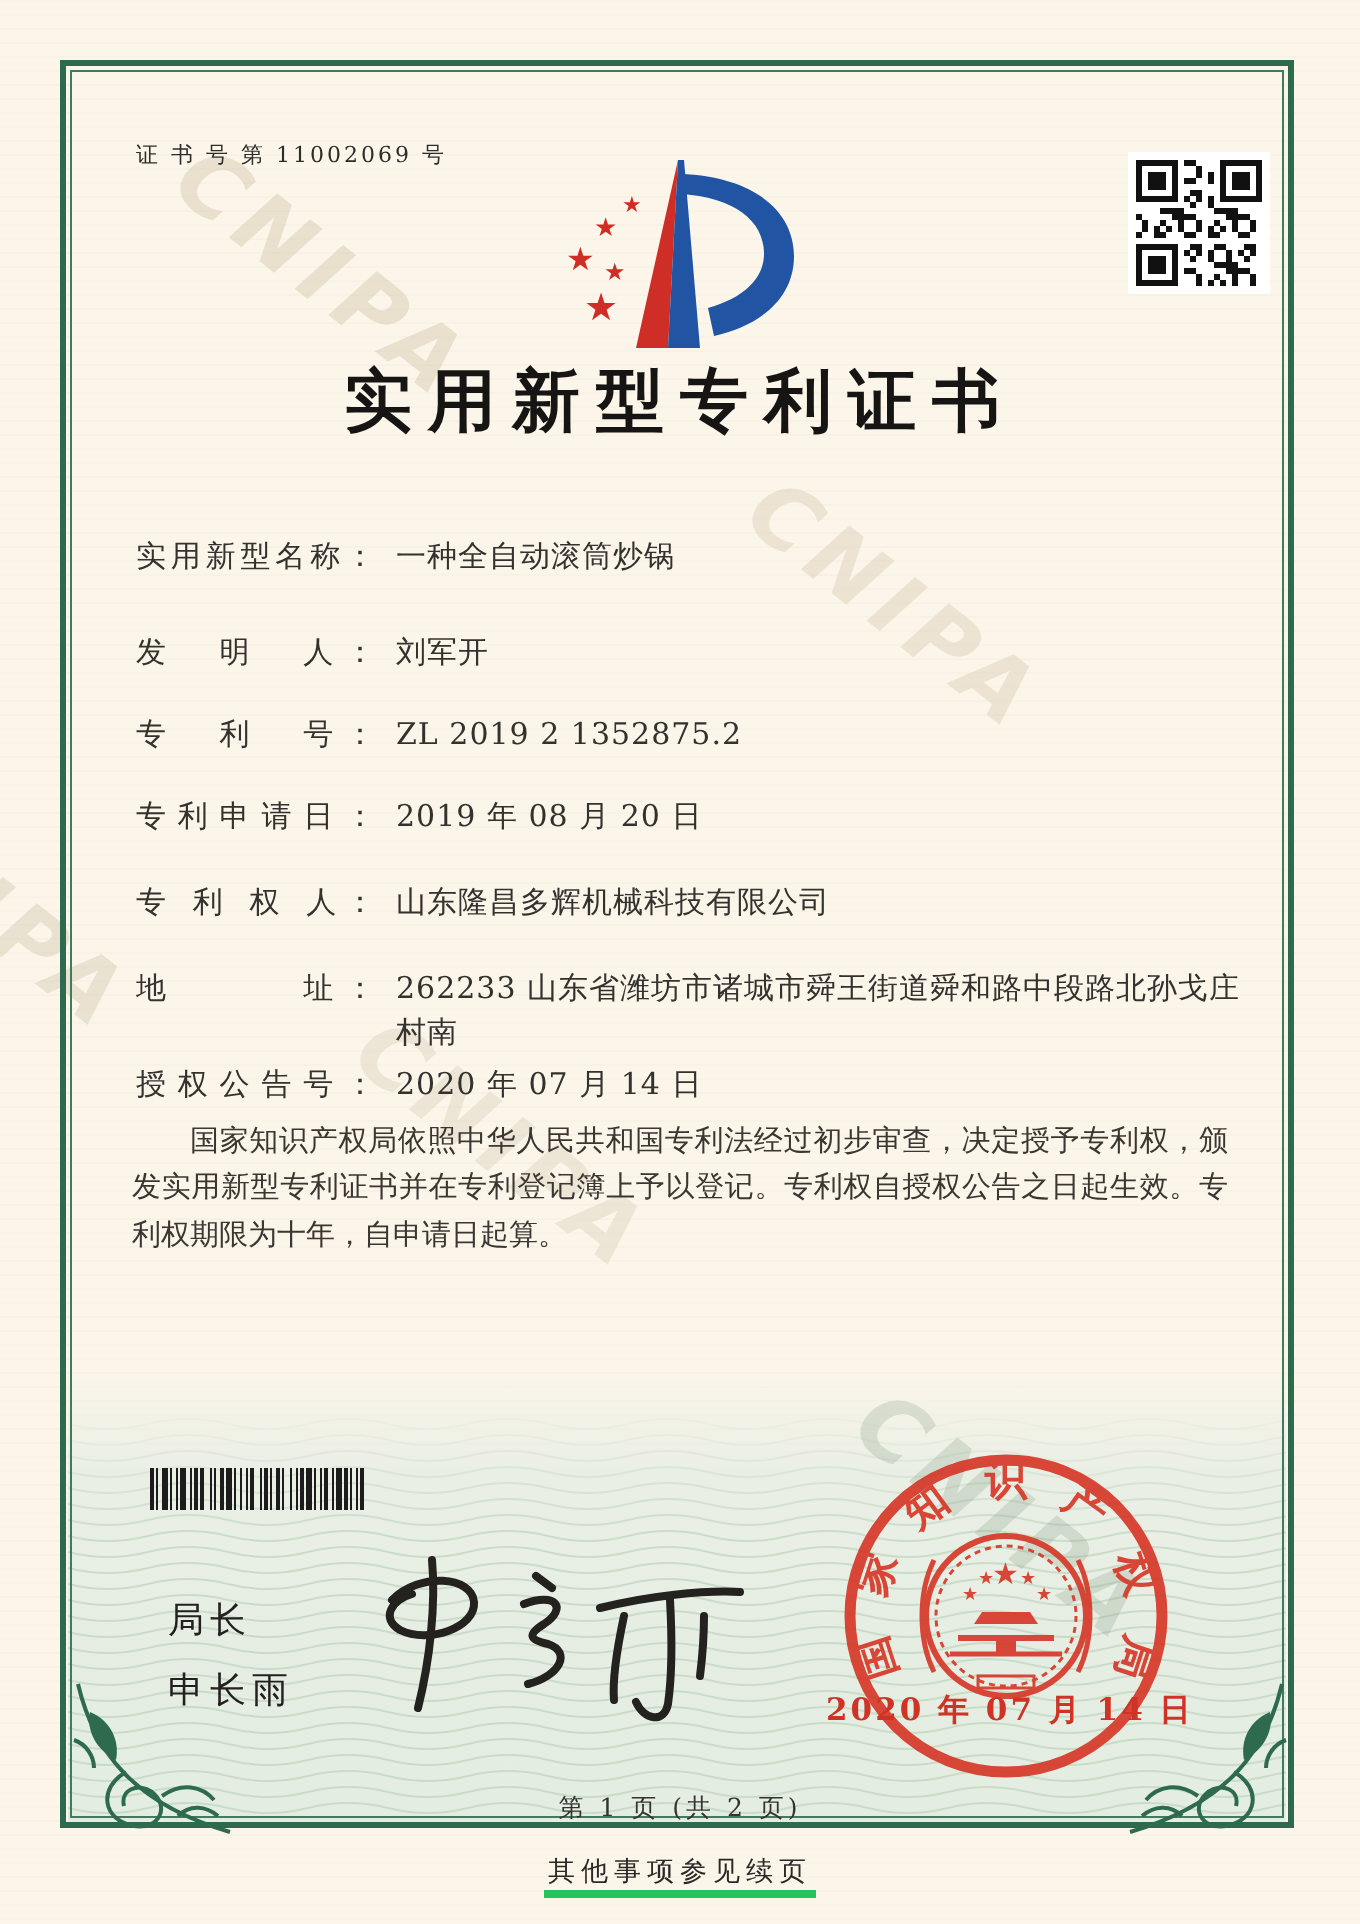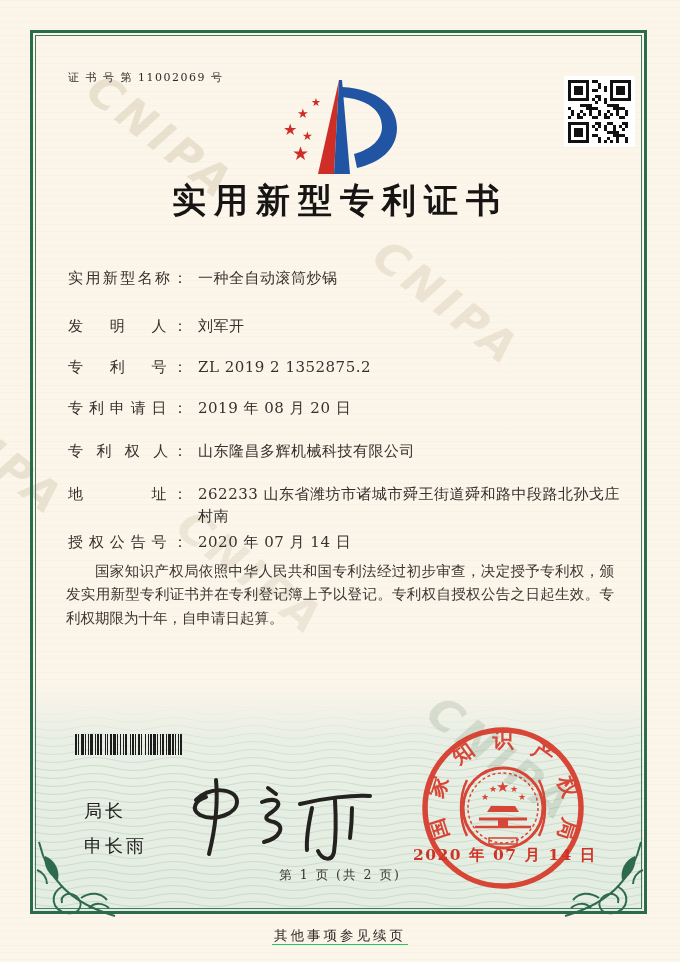--- a/index.html
+++ b/index.html
@@ -35,25 +35,25 @@
   .barcode div{height:100%;}
   .issuer{position:absolute;left:84px;top:793px;font-size:18px;line-height:1.95;
         letter-spacing:3px;color:#23211f;}
   .signature{position:absolute;left:178px;top:762px;}
   .seal{position:absolute;left:415px;top:722px;opacity:.93;}
   .seal-date{position:absolute;left:413px;top:845px;width:185px;font-size:15.5px;font-weight:600;
         color:#cf3326;letter-spacing:1.5px;white-space:nowrap;}
   .corner{position:absolute;bottom:40px;}
   .corner-left{left:33px;}
   .corner-right{right:33px;transform:scaleX(-1);}
-  .page-info{position:absolute;left:0;top:867px;width:100%;text-align:center;
+  .page-info{position:absolute;left:0;top:896px;width:100%;text-align:center;
         font-size:12.5px;letter-spacing:2px;color:#35332f;}
   .cont-note{position:absolute;left:0;top:927px;width:100%;text-align:center;font-size:13.5px;
         letter-spacing:3px;color:#2b2926;}
-  .cont-note span{border-bottom:1px solid #22c55e;padding:0 2px 1px;}
+  .cont-note span{border-bottom:4px solid #22c55e;padding:0 2px 1px;}
 </style>
 </head>
 <body>
 
 <div class="page">
 
   <div class="texture"></div>
 
   <div class="green-band">
     <svg id="waves" width="609" height="225">

